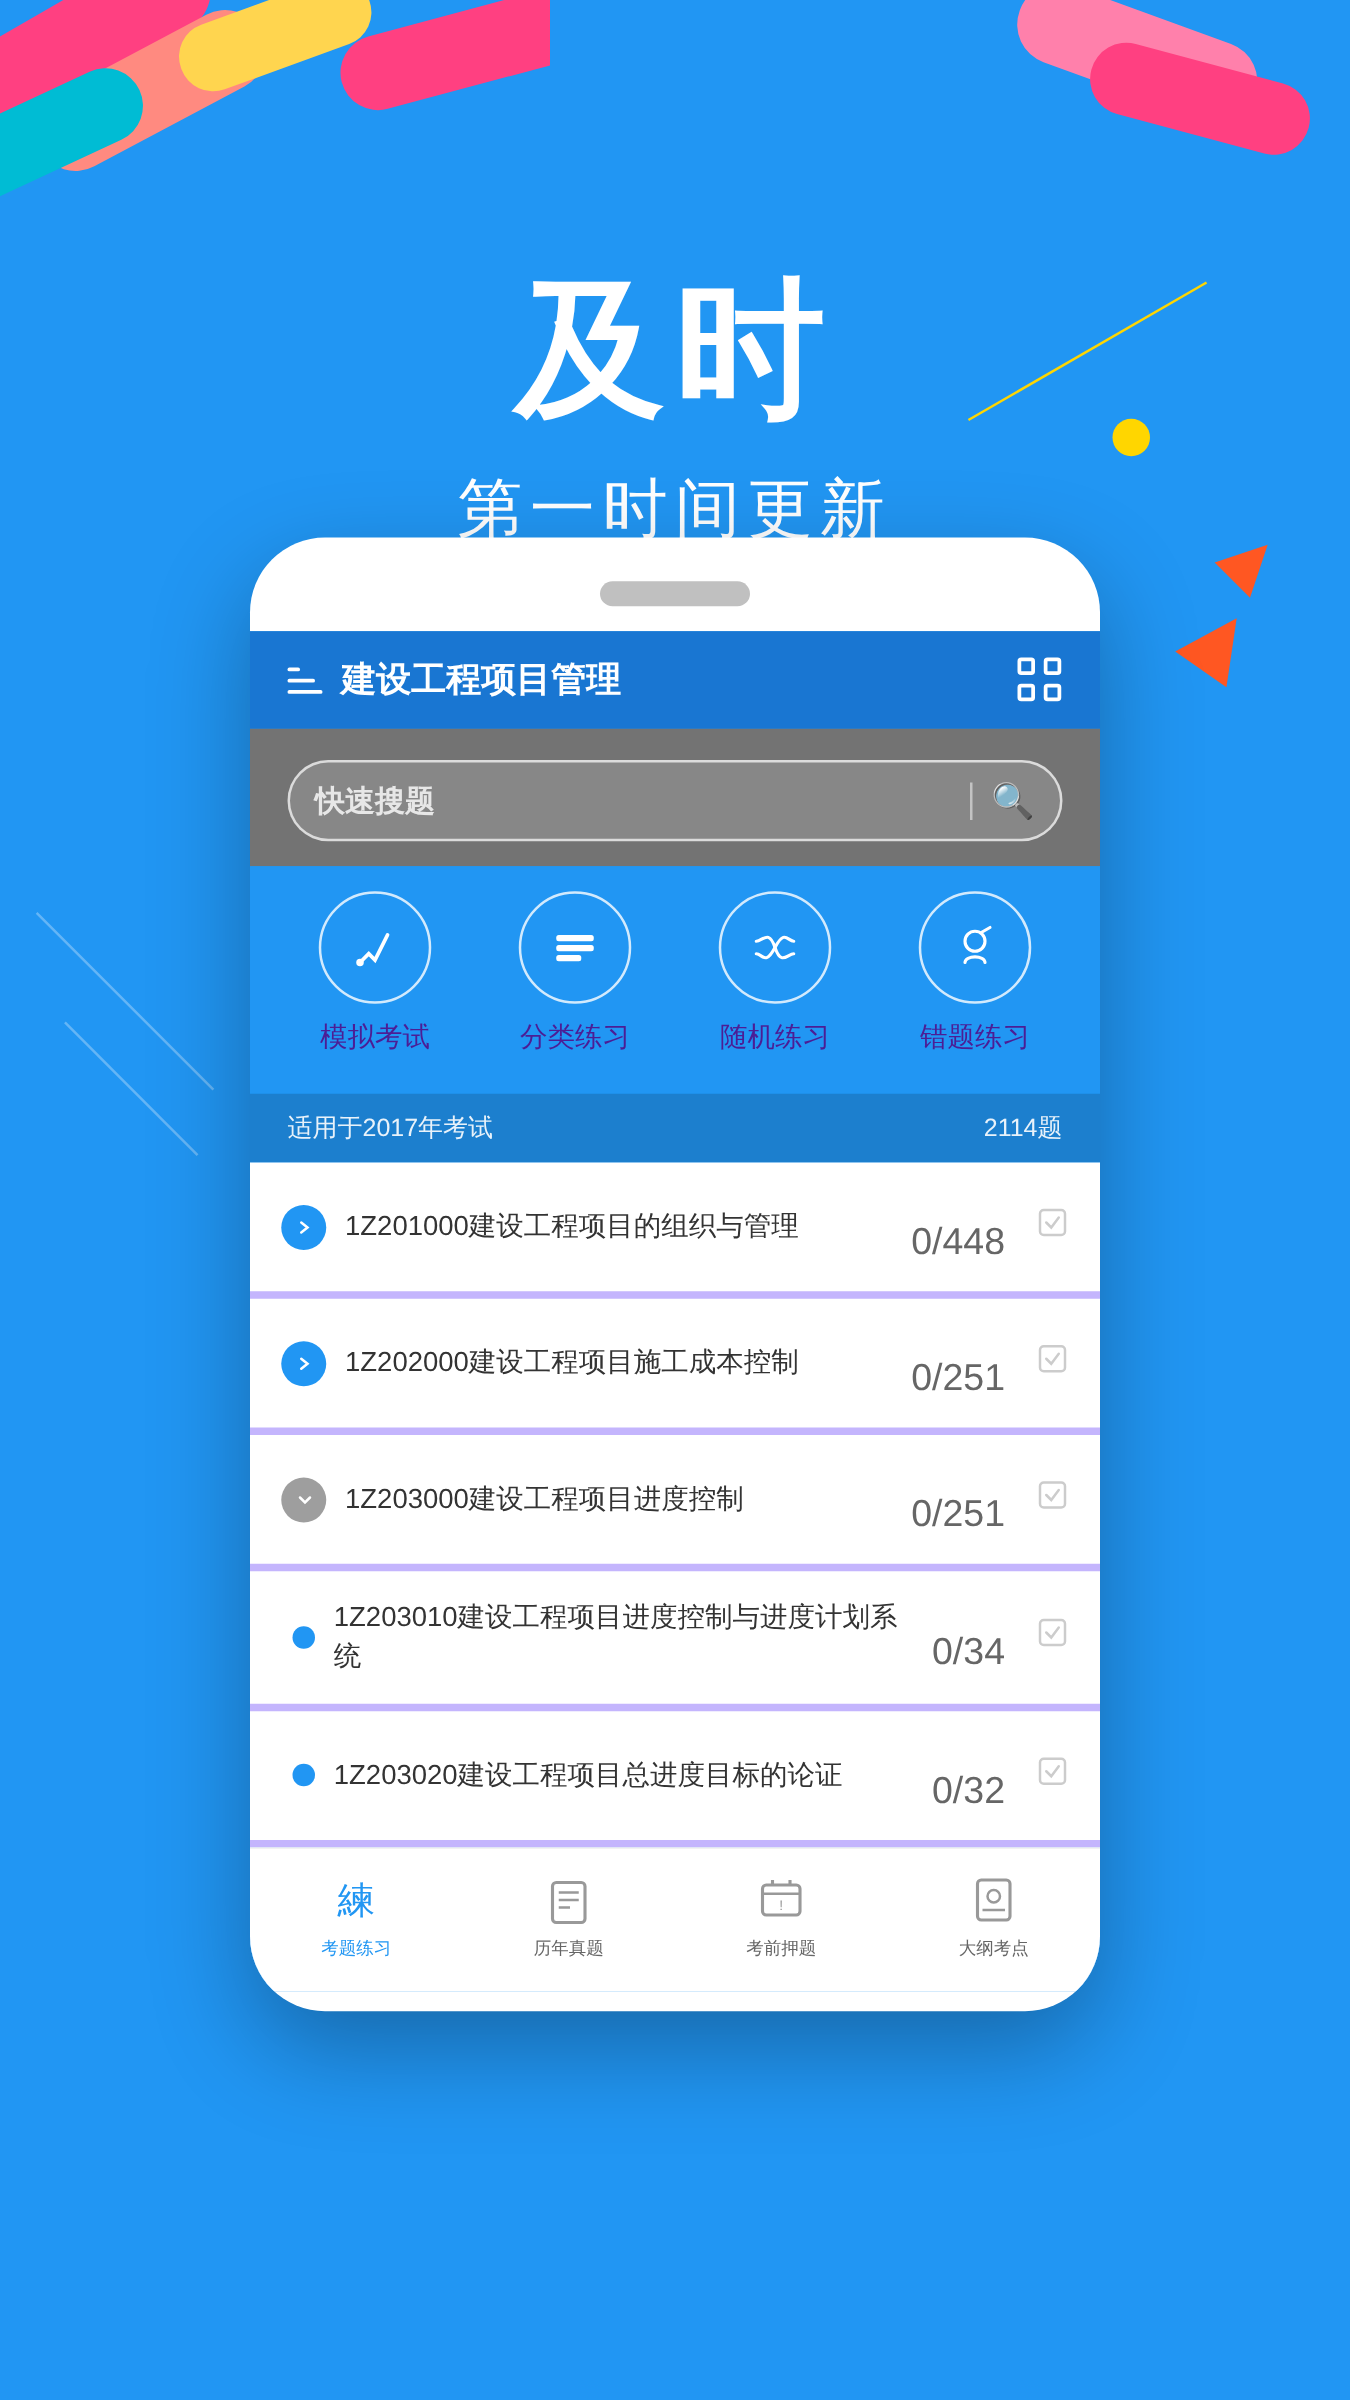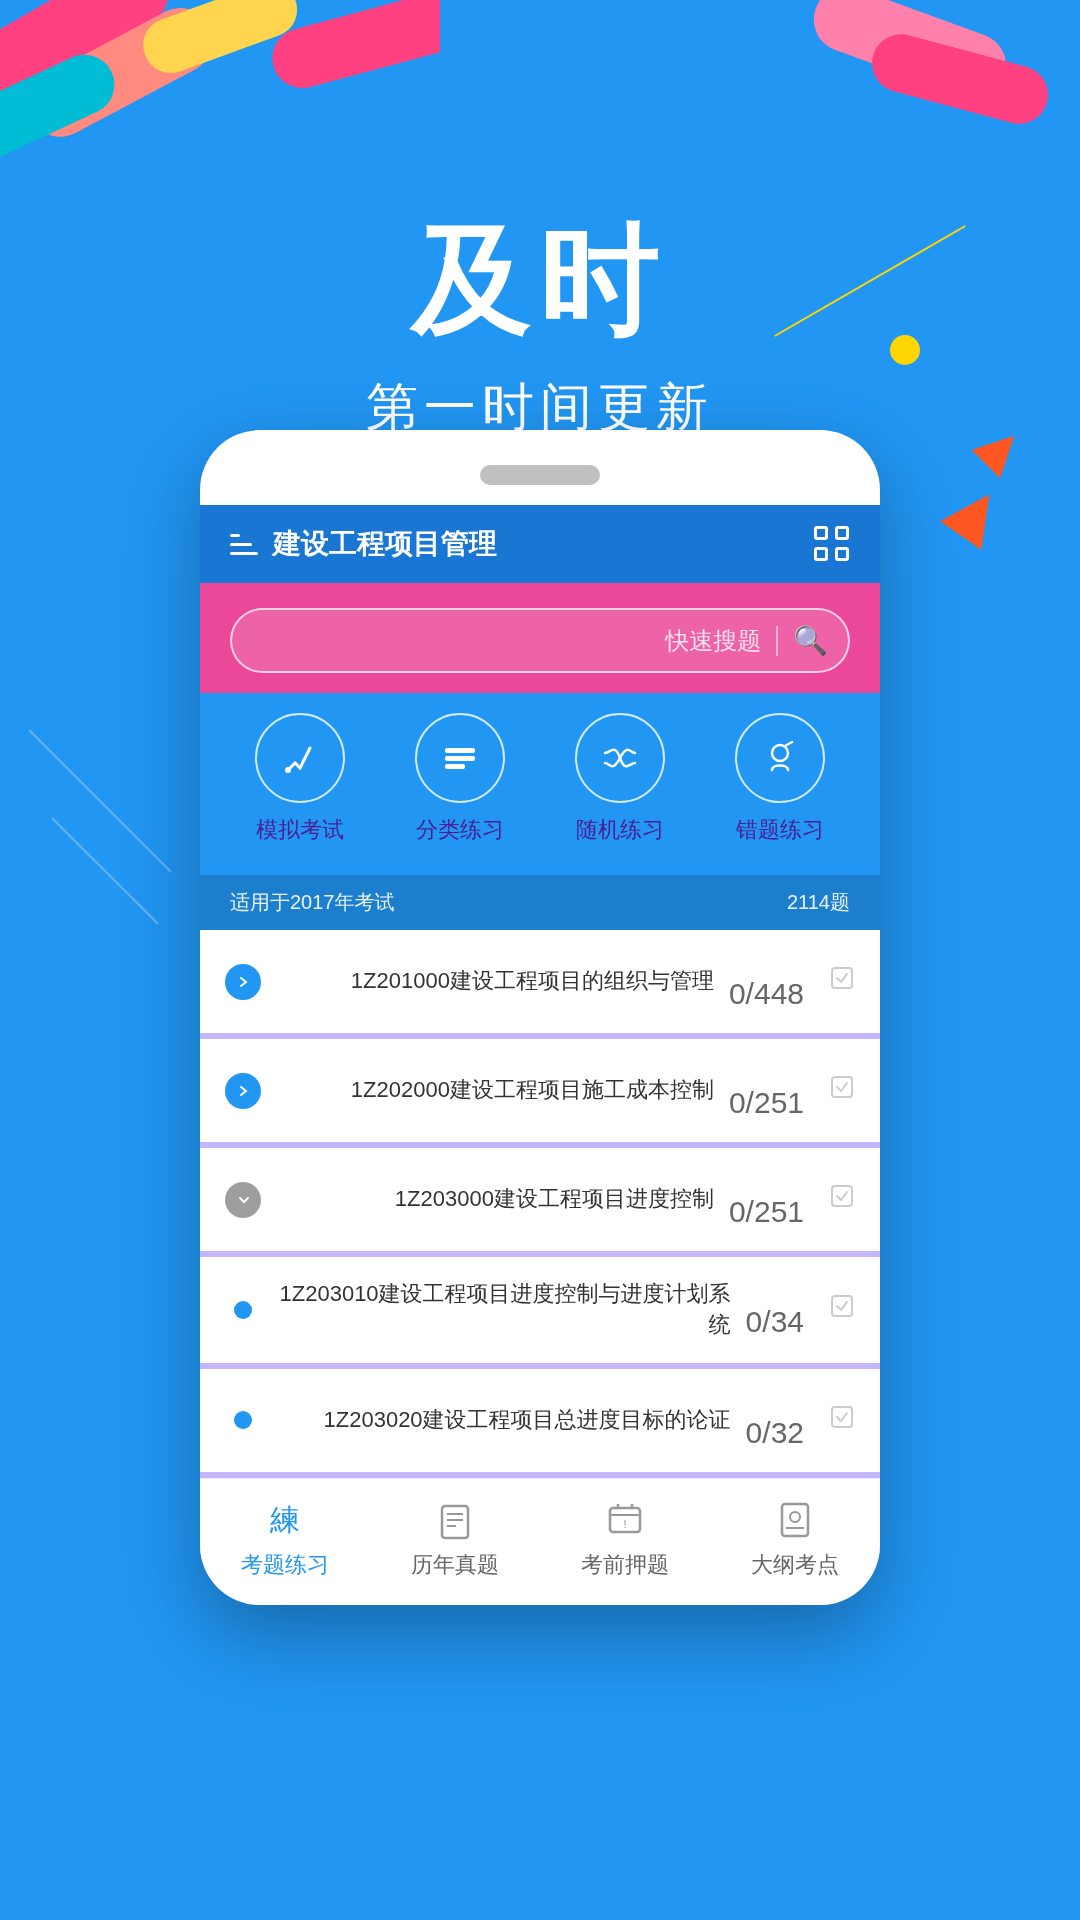--- a/index.html
+++ b/index.html
@@ -118,22 +118,21 @@
       position: absolute;
       top: 430px;
       left: 50%;
       transform: translateX(-50%);
       width: 680px;
       background: white;
       border-radius: 60px;
       box-shadow: 0 30px 80px rgba(0,0,0,0.3);
       overflow: hidden;
       z-index: 5;
-      padding: 20px 0 0 0;
-      text-align: right;
+      padding: 20px 0 16px 0;
     }
 
     
     .phone-speaker {
       width: 120px;
       height: 20px;
       background: #C0C0C0;
       border-radius: 10px;
       margin: 15px auto 20px;
     }
@@ -188,22 +187,23 @@
     .grid-icon span {
       display: block;
       width: 14px;
       height: 14px;
       border: 3px solid white;
       border-radius: 3px;
     }
 
     
     .search-area {
-      background: #ec4899;
+      background: #737373;
       padding: 25px 30px 20px;
+      font-weight: bold;
     }
     .search-bar {
       background: rgba(255,255,255,0.15);
       border: 2px solid rgba(255,255,255,0.7);
       border-radius: 40px;
       display: flex;
       align-items: center;
       padding: 14px 20px;
     }
     .search-input-fake {
@@ -337,21 +337,21 @@
       gap: 6px;
     }
     .nav-icon {
       width: 50px;
       height: 50px;
       display: flex;
       align-items: center;
       justify-content: center;
     }
     .nav-label {
-      font-size: 22px;
+      font-size: 14px;
       color: #666;
     }
     .nav-label.active {
       color: #2196F3;
     }
   </style>
 </head>
 <body>
 
 <div class="bg-decor">

